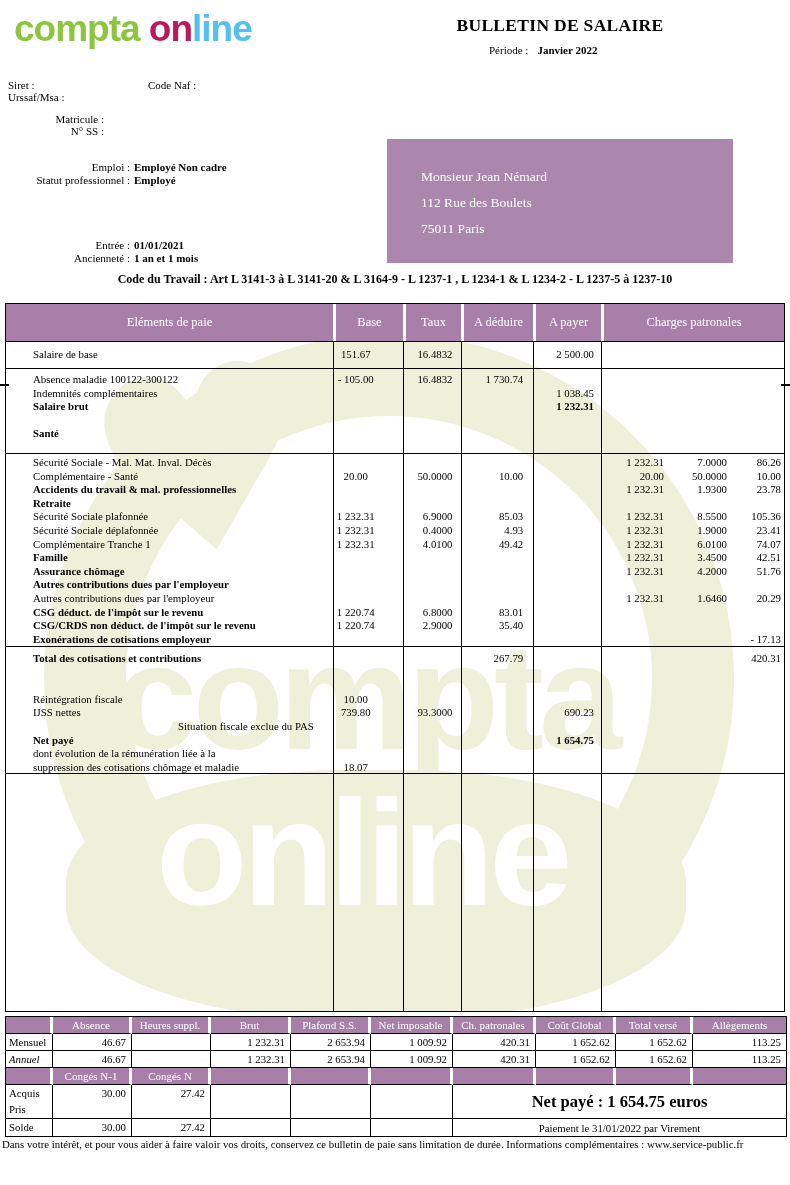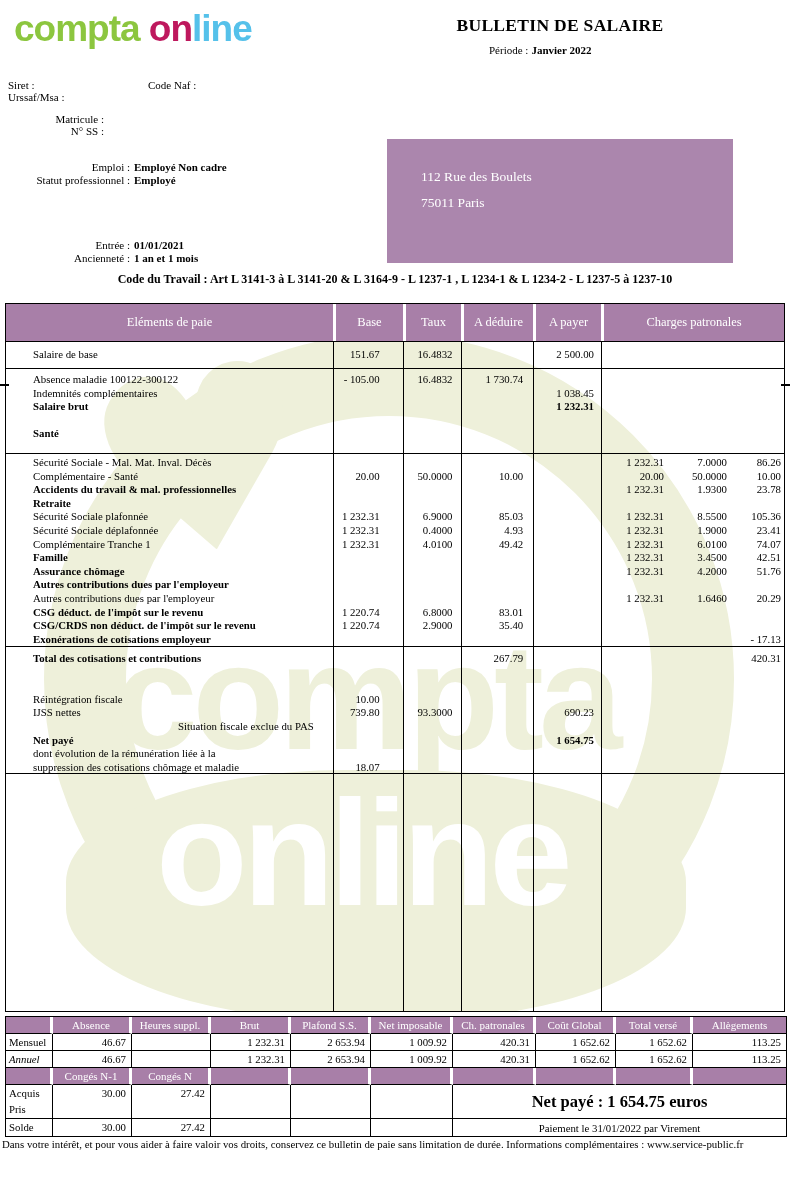--- a/index.html
+++ b/index.html
@@ -8,21 +8,21 @@
         font-family:"Liberation Serif","DejaVu Serif",serif;color:#000}
 
   
   .logo{position:absolute;left:14px;top:8px;font-family:"Liberation Sans","DejaVu Sans",sans-serif;
         font-weight:bold;font-size:37px;letter-spacing:-1px;white-space:nowrap}
   .logo .g{color:#8cc63f}.logo .p{color:#be185d}.logo .b{color:#55c1ea}
 
   
   .title{position:absolute;left:420px;top:15px;width:280px;text-align:center;font-weight:bold;font-size:17.5px;letter-spacing:.3px}
   .periode{position:absolute;left:489px;top:44px;font-size:11px}
-  .periode b{margin-left:3px}
+  .periode b{margin-left:9px}
 
   
   .inf{position:absolute;font-size:11px;white-space:nowrap}
   .lab{display:inline-block;width:130px;text-align:right}
   .inf b{margin-left:4px}
 
   
   .addr{position:absolute;left:387px;top:139px;width:346px;height:124px;background:#ab86ad;color:#fff;
         font-size:13.5px;padding:25px 0 0 34px;line-height:26px}
 
@@ -36,21 +36,21 @@
   .pt-head{display:flex;height:37px;background:#a87fa8;color:#fff;font-size:12.5px}
   .pt-head .hc{display:flex;align-items:center;justify-content:center;border-left:3px solid #fff;height:100%}
   .pt-head .hc:first-child{border-left:none}
   .pt-body{position:relative;height:670px;display:flex;flex-direction:column;overflow:hidden;border-top:1px solid #000}
   .vline{position:absolute;top:0;bottom:0;width:1px;background:#000;z-index:2}
   .pt-section{position:relative;z-index:3;border-bottom:1px solid #000;overflow:hidden}
   .pt-section.last{border-bottom:none;flex:1}
   .pt-row{display:flex;height:13.6px;line-height:13.4px;font-size:10.8px;white-space:nowrap}
   .cn{width:327px;padding-left:27px}
   .cn.ind{padding-left:172px}
-  .cb{width:70px;text-align:right;padding-right:22px}
+  .cb{width:70px;text-align:center;padding-right:22px}
   .ct{width:58px;text-align:right;padding-right:7px}
   .cd{width:72px;text-align:right;padding-right:8px}
   .cpay{width:68px;text-align:right;padding-right:5px}
   .ccp{width:185px;display:flex}
   .ccp span{display:block;text-align:right}
   .ccp .s1{width:68px;padding-right:3px}.ccp .s2{width:64px;padding-right:4px}.ccp .s3{width:53px;padding-right:3px}
   .bold{font-weight:bold}
 
   
   .wm{position:absolute;inset:0;z-index:1}
@@ -96,20 +96,21 @@
   <div class="inf" style="left:8px;top:91px">Urssaf/Msa :</div>
   <div class="inf" style="left:8px;top:113px;width:96px;text-align:right">Matricule :</div>
   <div class="inf" style="left:8px;top:125px;width:96px;text-align:right">N° SS :</div>
 
   <div class="inf" style="left:0;top:161px"><span class="lab">Emploi :</span><b>Employé Non cadre</b></div>
   <div class="inf" style="left:0;top:174px"><span class="lab">Statut professionnel :</span><b>Employé</b></div>
   <div class="inf" style="left:0;top:239px"><span class="lab">Entrée :</span><b>01/01/2021</b></div>
   <div class="inf" style="left:0;top:252px"><span class="lab">Ancienneté :</span><b>1 an et 1 mois</b></div>
 
   <div class="addr">
+    <div>Monsieur Jean Némard</div>
     <div>112 Rue des Boulets</div>
     <div>75011 Paris</div>
   </div>
 
   <div class="codet">Code du Travail : Art L 3141-3 à L 3141-20 &amp; L 3164-9 -  L 1237-1 , L 1234-1 &amp; L 1234-2 -  L 1237-5 à 1237-10</div>
 
   <div class="fold l"></div>
   <div class="fold r"></div>
 
   <div class="paytable">

